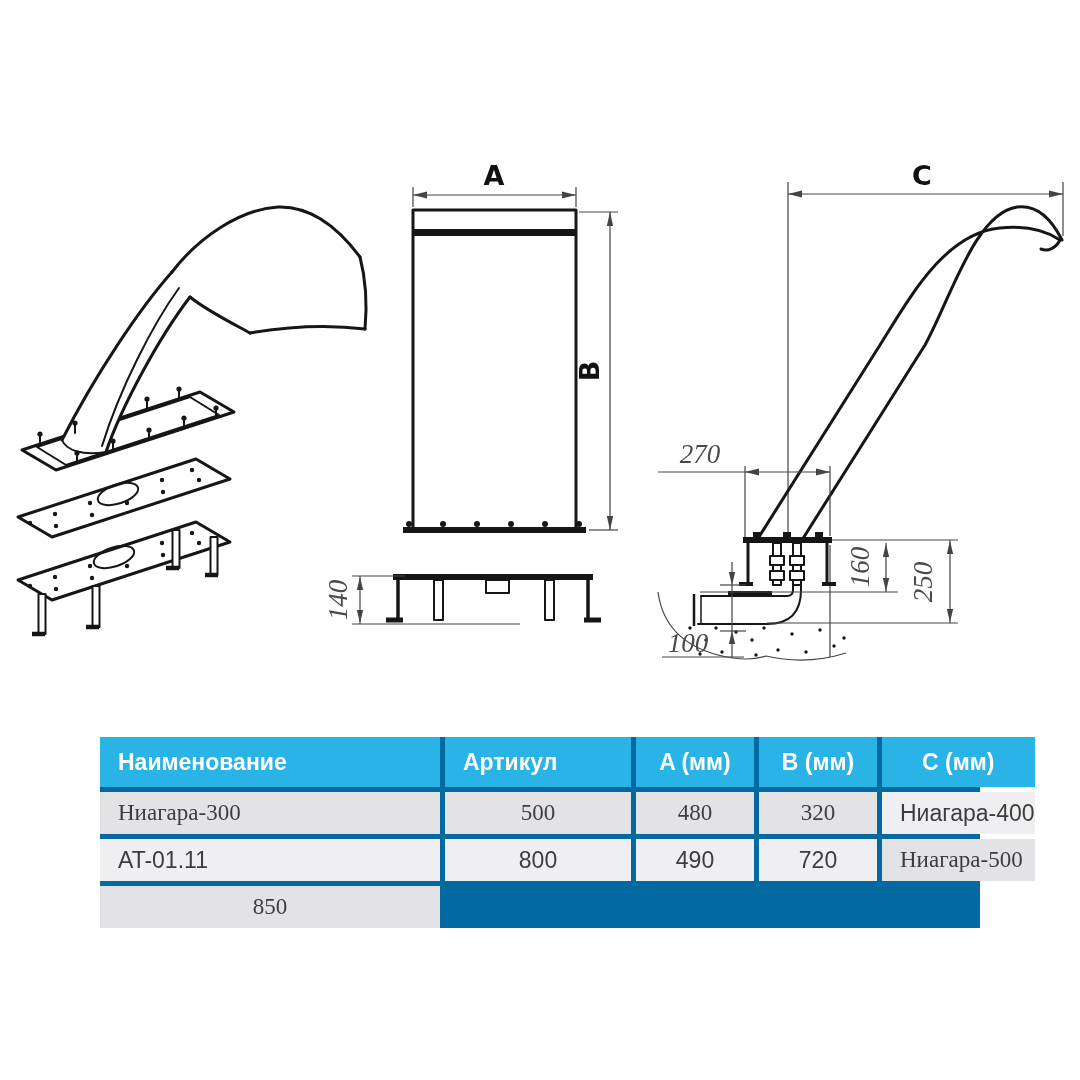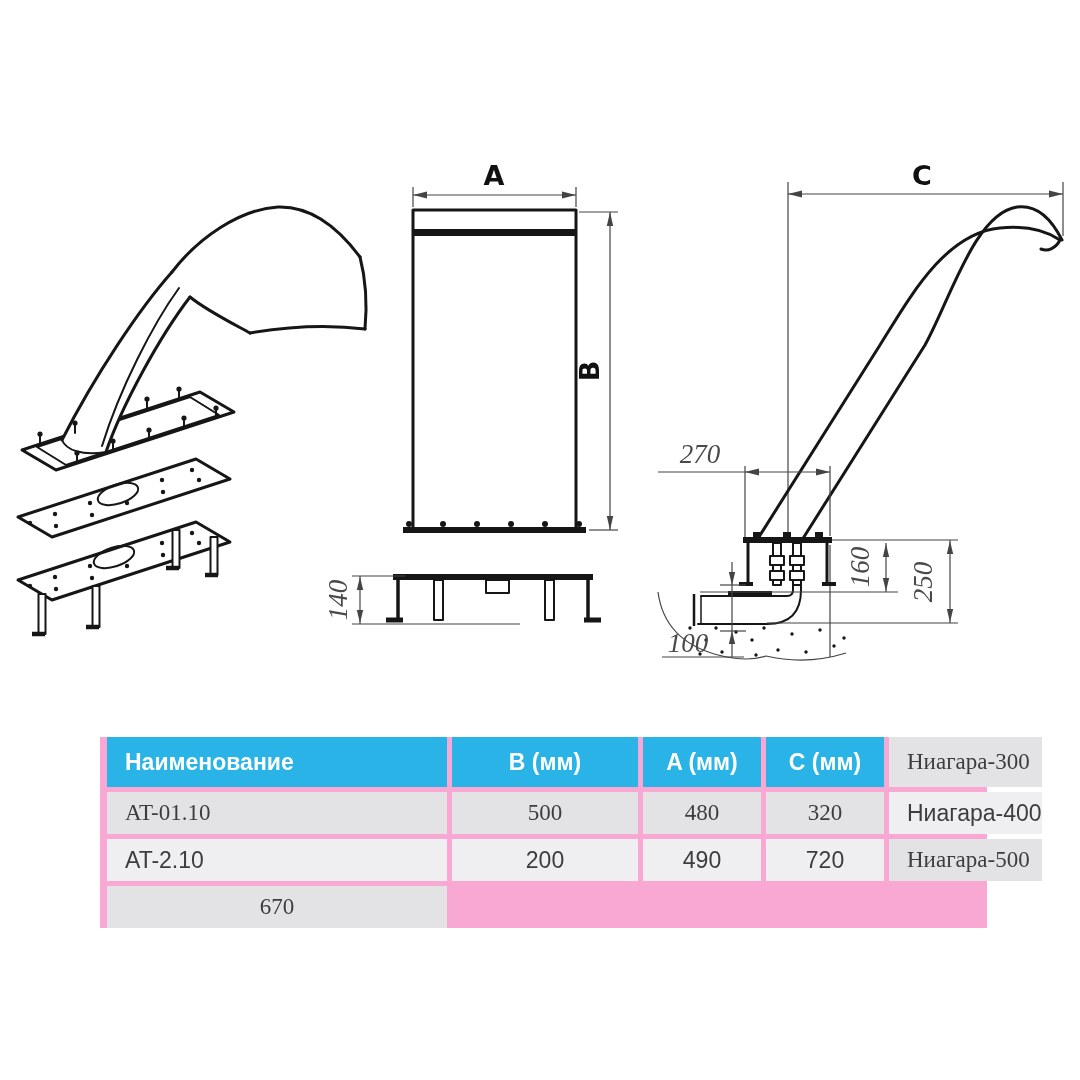--- a/index.html
+++ b/index.html
@@ -19,21 +19,21 @@
   .lnw3{stroke:var(--line);stroke-width:3;fill:#ffffff;stroke-linejoin:round;}
   .thin{stroke:var(--dim);stroke-width:1.2;fill:none;}
   .blk{fill:var(--line);stroke:none;}
   .arr{fill:var(--dim);stroke:none;}
   .dimtxt{font:italic 27px "Liberation Serif",serif;fill:#4a4a4a;}
   .biglabel{font:bold 27px "DejaVu Sans",sans-serif;fill:#111111;}
 
   
   .spec-table{position:absolute;left:100px;top:737px;width:880px;display:grid;
     grid-template-columns:340px 186px 118px 118px 1fr;
-    grid-template-rows:50px 42px 42px 42px;gap:5px;background:#f9a8d4;padding-left:7px;}
+    grid-template-rows:50px 42px 42px 42px;gap:5px;background:#0369a1;}
   .cell{display:flex;align-items:center;justify-content:center;font-size:23px;color:var(--cell-text);}
   .cell.lft{justify-content:flex-start;padding-left:18px;}
   .th{background:var(--header-bg);color:var(--header-text);font-weight:600;}
   .ra{background:var(--row-bg-a);font-family:Liberation Serif, serif;}
   .rb{background:var(--row-bg-b);}
 </style>
 </head>
 <body>
 
 <div class="canvas">
@@ -271,33 +271,33 @@
       <path class="arr" d="M 732,585 L 728.8,572 L 735.2,572 Z"></path>
       <path class="arr" d="M 732,631 L 728.8,644 L 735.2,644 Z"></path>
       <line class="thin" x1="662" y1="657" x2="744" y2="657"></line>
       <text class="dimtxt" x="688" y="652" text-anchor="middle">100</text>
     </g>
   </g>
 </svg>
 
 <div class="spec-table">
   <div class="cell th lft">Наименование</div>
+  <div class="cell th lft">Артикул</div>
+  <div class="cell th">A (мм)</div>
   <div class="cell th">B (мм)</div>
-  <div class="cell th">A (мм)</div>
   <div class="cell th">C (мм)</div>
 
   <div class="cell ra lft">Ниагара-300</div>
-  <div class="cell ra lft">AT-01.10</div>
   <div class="cell ra">500</div>
   <div class="cell ra">480</div>
   <div class="cell ra">320</div>
 
   <div class="cell rb lft">Ниагара-400</div>
-  <div class="cell rb lft">AT-2.10</div>
-  <div class="cell rb">200</div>
+  <div class="cell rb lft">AT-01.11</div>
+  <div class="cell rb">800</div>
   <div class="cell rb">490</div>
   <div class="cell rb">720</div>
 
   <div class="cell ra lft">Ниагара-500</div>
-  <div class="cell ra">670</div>
+  <div class="cell ra">850</div>
 </div>
 
 </div>
 
 </body></html>

